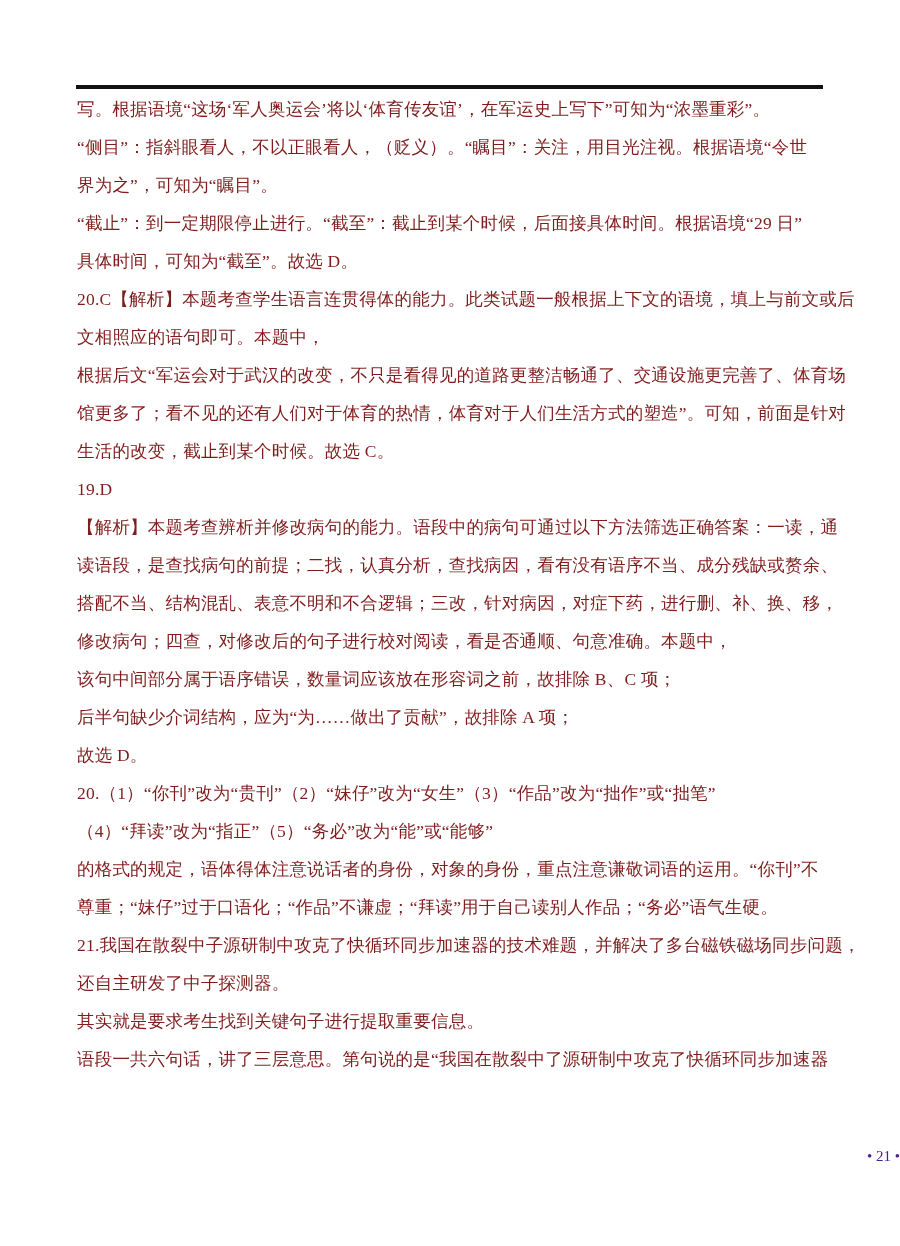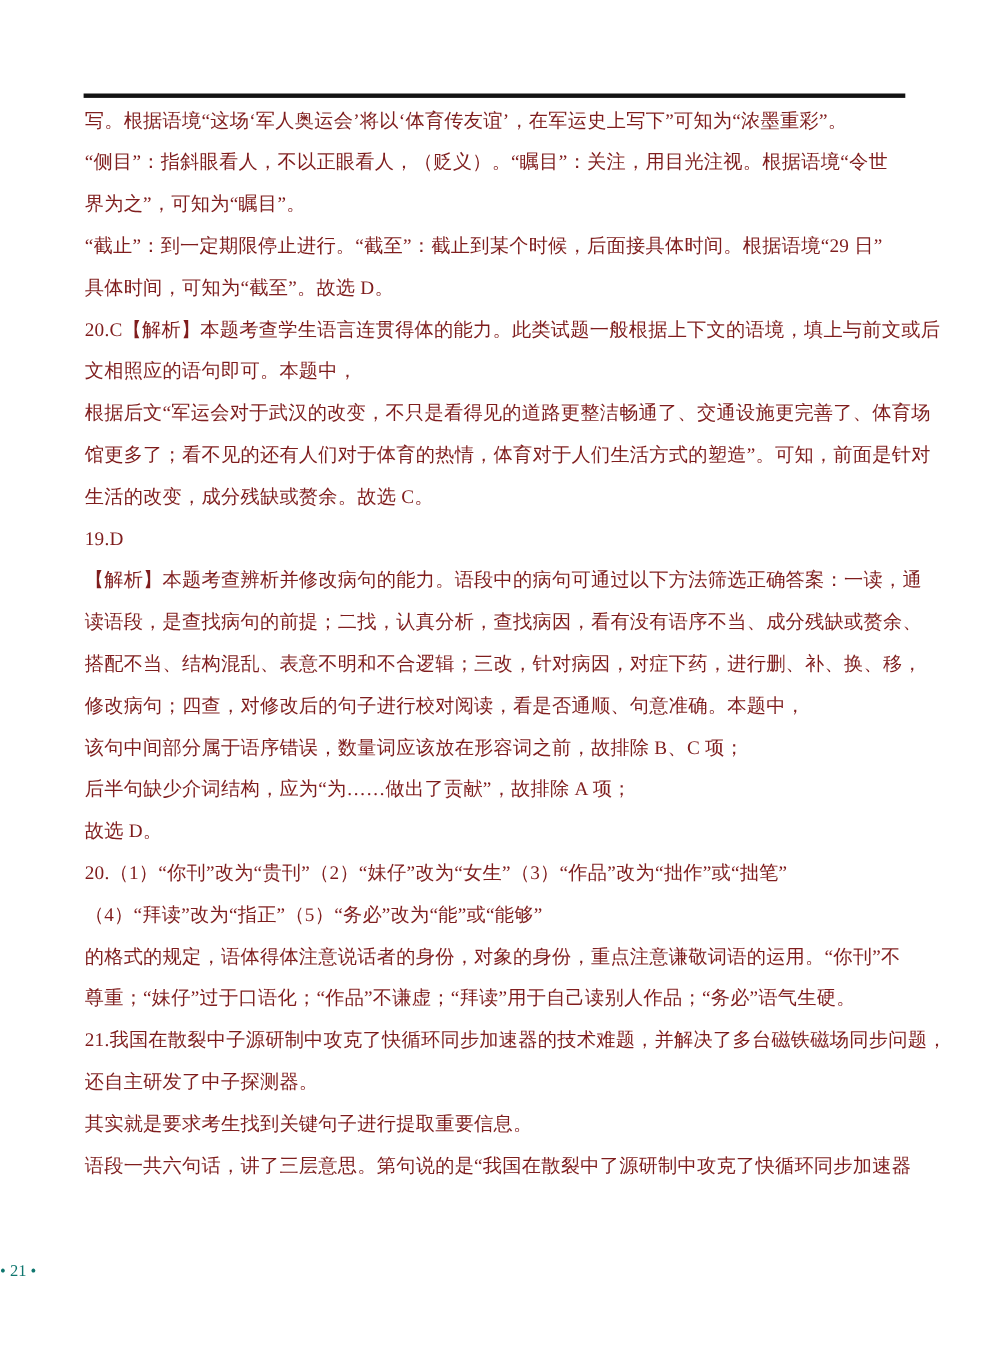--- a/index.html
+++ b/index.html
@@ -36,41 +36,41 @@
     font-size: 17.5px;
     letter-spacing: 0.2px;
     white-space: nowrap;
     color: #7f1d1d;
   }
   .page-number {
     position: absolute;
     left: 0;
     top: 1148px;
     width: 100%;
-    text-align: left;
+    text-align: right;
     font-size: 15px;
-    color: #0f766e;
+    color: #4c1d95;
   }
 </style>
 </head>
 <body>
 
 <div class="page">
   <div class="top-rule"></div>
   <div class="text-block">
       <div class="text-line">写。根据语境“这场‘军人奥运会’将以‘体育传友谊’，在军运史上写下”可知为“浓墨重彩”。</div>
       <div class="text-line">“侧目”：指斜眼看人，不以正眼看人，（贬义）。“瞩目”：关注，用目光注视。根据语境“令世</div>
       <div class="text-line">界为之”，可知为“瞩目”。</div>
       <div class="text-line">“截止”：到一定期限停止进行。“截至”：截止到某个时候，后面接具体时间。根据语境“29 日”</div>
       <div class="text-line">具体时间，可知为“截至”。故选 D。</div>
       <div class="text-line">20.C【解析】本题考查学生语言连贯得体的能力。此类试题一般根据上下文的语境，填上与前文或后</div>
       <div class="text-line">文相照应的语句即可。本题中，</div>
       <div class="text-line">根据后文“军运会对于武汉的改变，不只是看得见的道路更整洁畅通了、交通设施更完善了、体育场</div>
       <div class="text-line">馆更多了；看不见的还有人们对于体育的热情，体育对于人们生活方式的塑造”。可知，前面是针对</div>
-      <div class="text-line">生活的改变，成分残缺或赘余。故选 C。</div>
+      <div class="text-line">生活的改变，截止到某个时候。故选 C。</div>
       <div class="text-line">19.D</div>
       <div class="text-line">【解析】本题考查辨析并修改病句的能力。语段中的病句可通过以下方法筛选正确答案：一读，通</div>
       <div class="text-line">读语段，是查找病句的前提；二找，认真分析，查找病因，看有没有语序不当、成分残缺或赘余、</div>
       <div class="text-line">搭配不当、结构混乱、表意不明和不合逻辑；三改，针对病因，对症下药，进行删、补、换、移，</div>
       <div class="text-line">修改病句；四查，对修改后的句子进行校对阅读，看是否通顺、句意准确。本题中，</div>
       <div class="text-line">该句中间部分属于语序错误，数量词应该放在形容词之前，故排除 B、C 项；</div>
       <div class="text-line">后半句缺少介词结构，应为“为……做出了贡献”，故排除 A 项；</div>
       <div class="text-line">故选 D。</div>
       <div class="text-line">20.（1）“你刊”改为“贵刊”（2）“妹仔”改为“女生”（3）“作品”改为“拙作”或“拙笔”</div>
       <div class="text-line">（4）“拜读”改为“指正”（5）“务必”改为“能”或“能够”</div>

